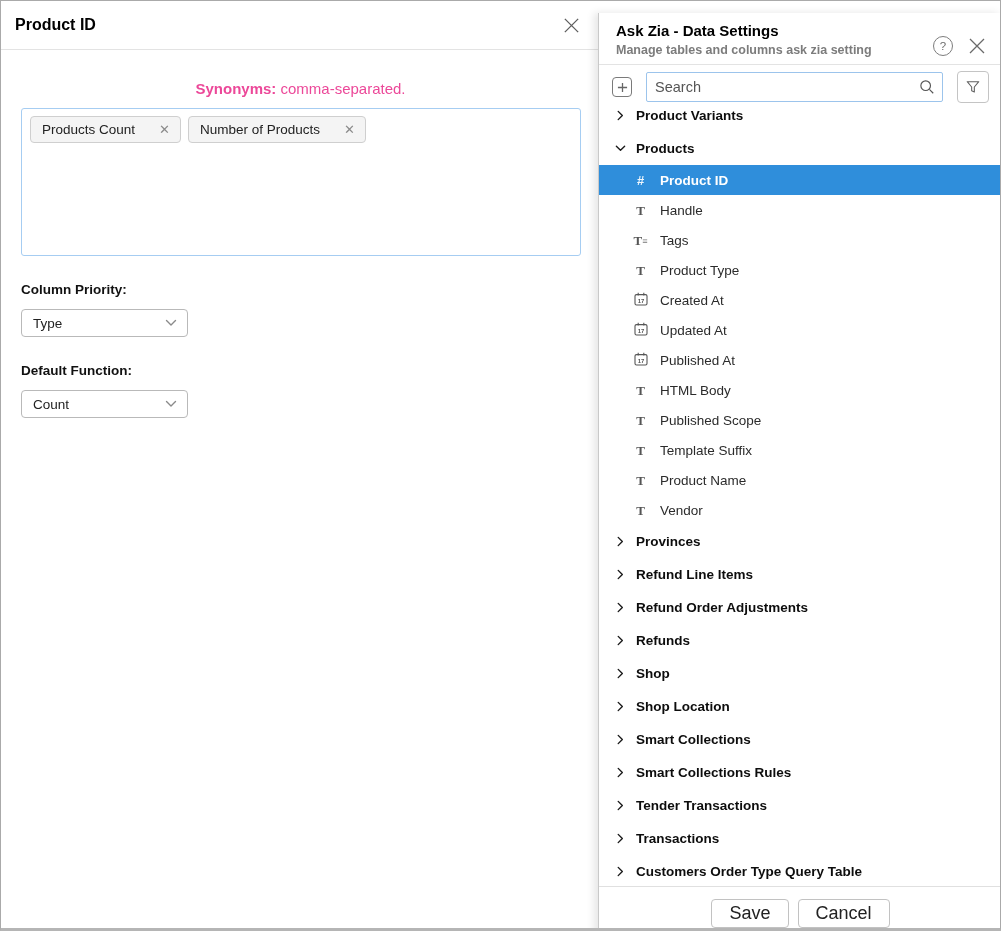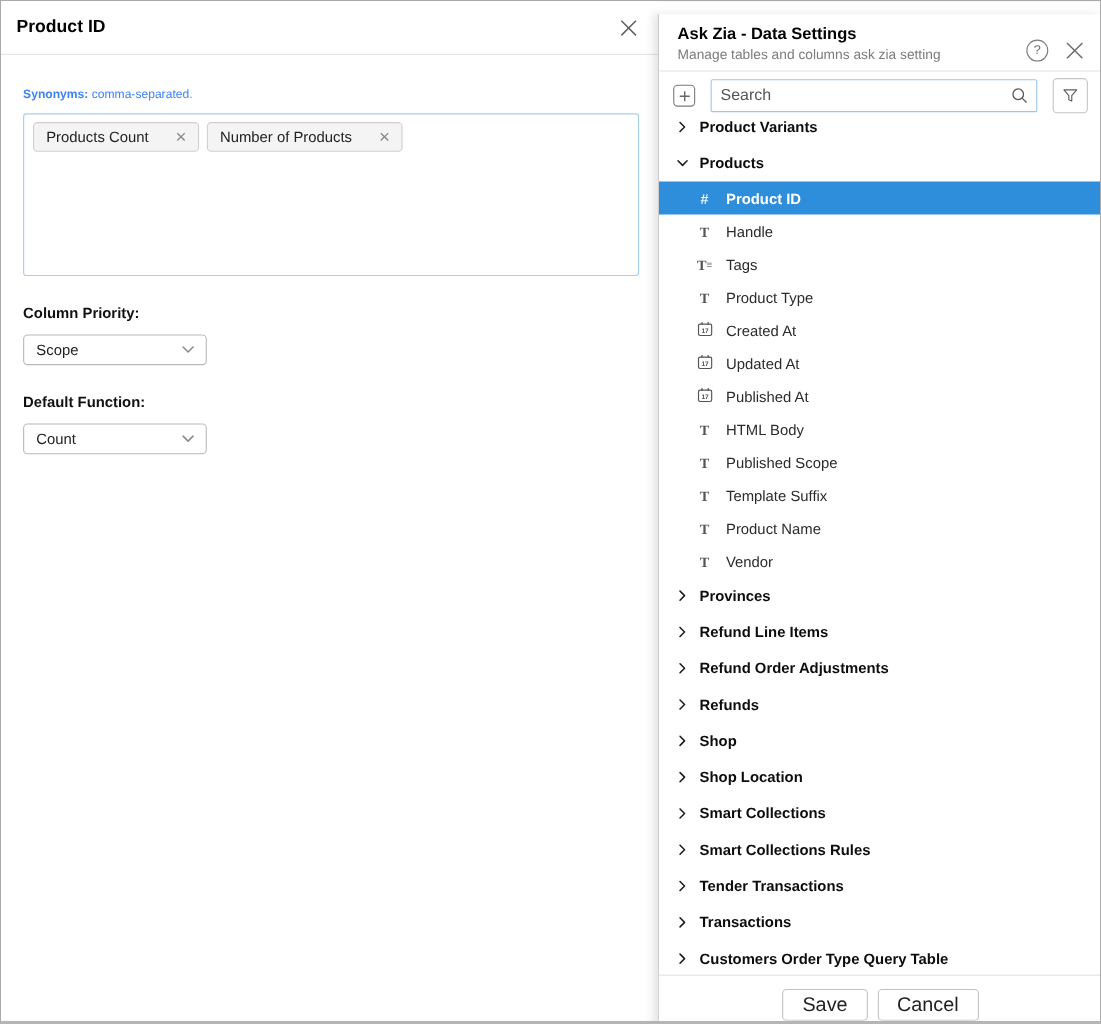--- a/index.html
+++ b/index.html
@@ -30,21 +30,21 @@
     display: flex; align-items: center; justify-content: space-between;
     padding: 0 16px 0 14px;
     border-bottom: 1px solid #e3e3e3;
   }
   .left-title { font-size: 16px; font-weight: 700; color: #000; }
   .close-btn {
     width: 22px; height: 22px; display: flex; align-items: center; justify-content: center;
     cursor: pointer; background: none; border: none;
   }
   .left-body { padding: 20px 18px 0 20px; }
-  .syn-label { font-size: 11px; color: #3b82f6; margin-top: 10px; }
+  .syn-label { font-size: 15px; color: #ec4899; margin-top: 10px; text-align: center; }
   .syn-label b { font-weight: 700; }
   .tagbox {
     margin-top: 11px;
     width: 560px; height: 148px;
     border: 1px solid #a6cdf2;
     border-radius: 3px;
     padding: 7px 8px;
     display: flex; flex-wrap: wrap; align-content: flex-start; gap: 7px;
     cursor: text;
   }
@@ -80,21 +80,21 @@
     box-shadow: -4px 0 8px rgba(0,0,0,0.10);
   }
   .right-header {
     height: 52px;
     padding: 9px 14px 0 17px;
     display: flex; justify-content: space-between;
     border-bottom: 1px solid #e3e3e3;
   }
   .rh-text { line-height: 1.25; }
   .right-title { font-size: 15px; font-weight: 700; color: #000; }
-  .right-subtitle { font-size: 12.5px; color: #7c7c7c; margin-top: 2px; }
+  .right-subtitle { font-size: 12.5px; color: #7c7c7c; margin-top: 2px; font-weight: bold; }
   .rh-icons { display: flex; align-items: center; gap: 13px; padding-top: 6px; }
   .help-btn {
     width: 20px; height: 20px; border-radius: 50%;
     border: 1.3px solid #7d7d7d; color: #6e6e6e;
     font-size: 11.5px; display: flex; align-items: center; justify-content: center;
     background: none; cursor: pointer; font-family: "Liberation Sans", sans-serif;
   }
   .toolbar {
     height: 44px;
     display: flex; align-items: center;
@@ -202,21 +202,21 @@
             <span class="tag-x">✕</span>
           </span>
           <span class="tag">
             <span>Number of Products</span>
             <span class="tag-x">✕</span>
           </span>
         </div>
 
       <div class="field-label">Column Priority:</div>
       <div class="select">
-        <span>Scope</span>
+        <span>Type</span>
         <svg width="12" height="8" viewBox="0 0 12 8">
             <path d="M1.5 1.5L6 6l4.5-4.5" fill="none" stroke="#8a8a8a" stroke-width="1.4" stroke-linecap="round" stroke-linejoin="round"></path>
           </svg>
       </div>
 
       <div class="field-label">Default Function:</div>
       <div class="select">
         <span>Count</span>
         <svg width="12" height="8" viewBox="0 0 12 8">
             <path d="M1.5 1.5L6 6l4.5-4.5" fill="none" stroke="#8a8a8a" stroke-width="1.4" stroke-linecap="round" stroke-linejoin="round"></path>

